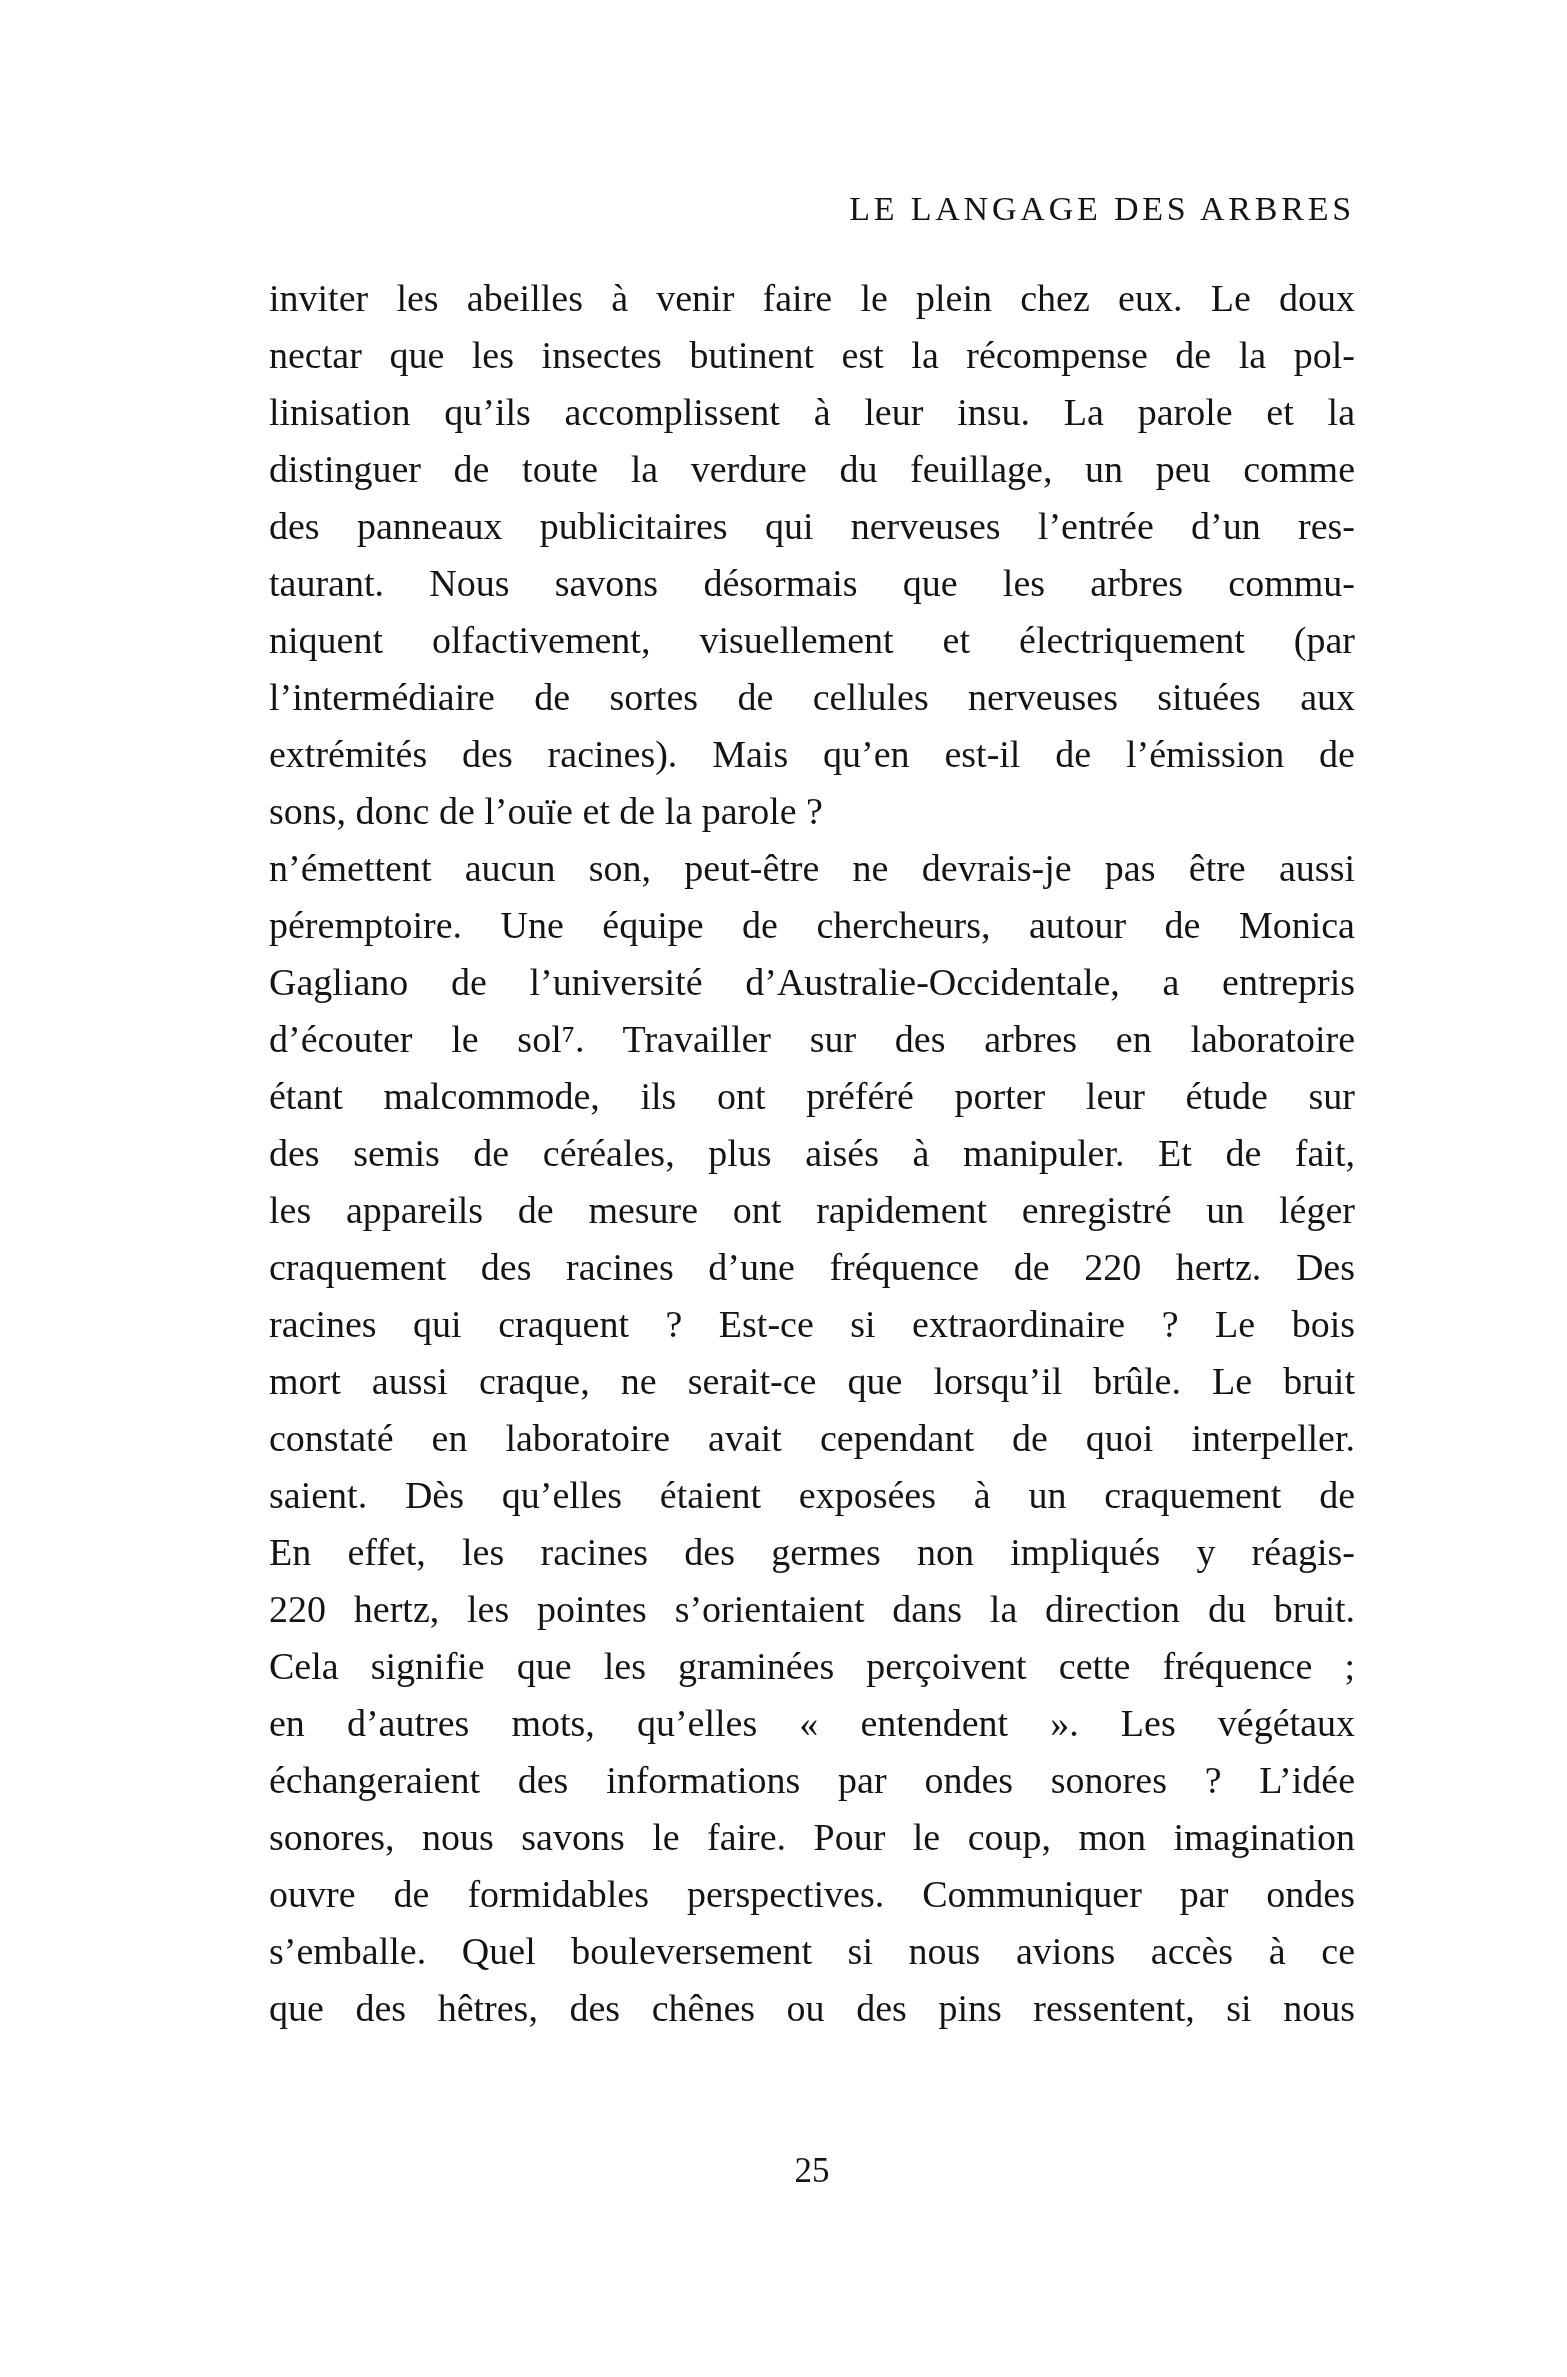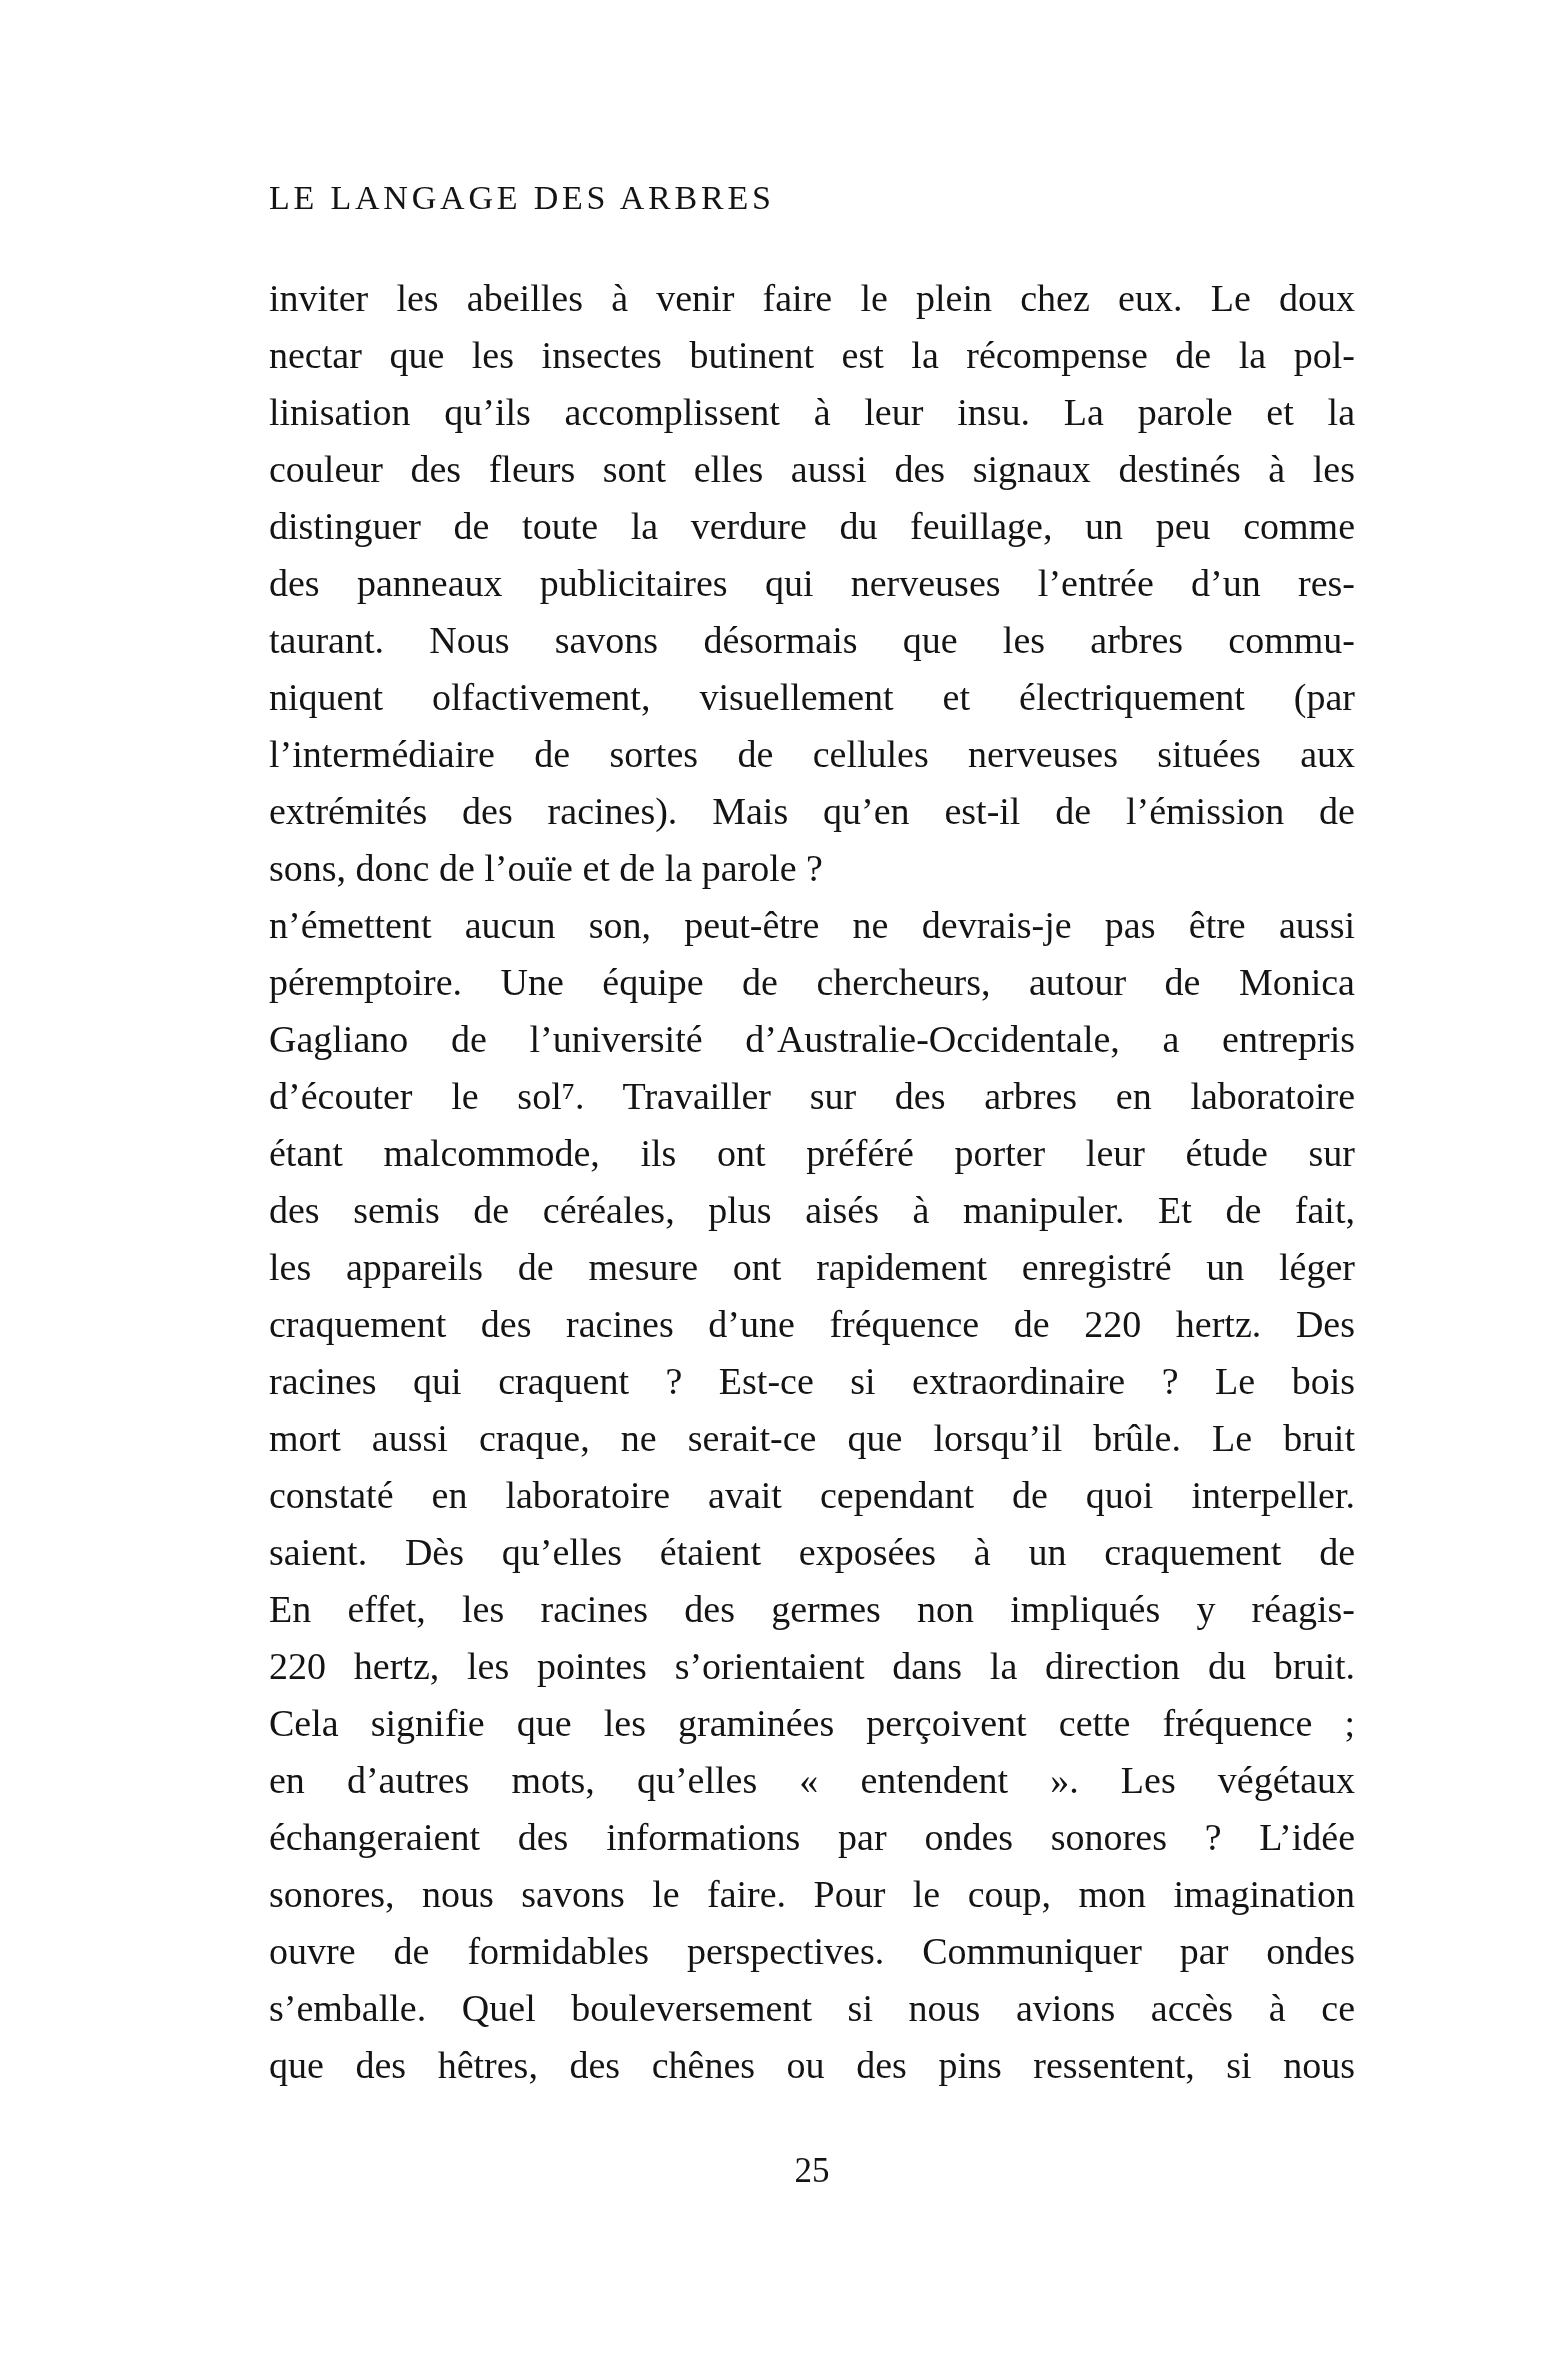--- a/index.html
+++ b/index.html
@@ -12,24 +12,24 @@
     color: #141414;
     overflow: hidden;
   }
   .page {
     position: absolute;
     inset: 0;
     background: #ffffff;
   }
   .running-header {
     position: absolute;
-    top: 179px;
+    top: 190px;
     left: 269px;
     width: 1086px;
-    text-align: left;
+    text-align: right;
     font-size: 34px;
     line-height: 38px;
     letter-spacing: 3.8px;
     white-space: nowrap;
   }
   .body-text {
     position: absolute;
     top: 270px;
     left: 269px;
     width: 1086px;
@@ -65,21 +65,20 @@
 <div class="page">
 
   <div class="running-header">LE LANGAGE DES ARBRES</div>
 
   <div class="body-text">
 
     <div class="para">
       <div class="line">inviter les abeilles à venir faire le plein chez eux. Le doux</div>
       <div class="line">nectar que les insectes butinent est la récompense de la pol-</div>
       <div class="line">linisation qu’ils accomplissent à leur insu. La parole et la</div>
-      <div class="line">couleur des fleurs sont elles aussi des signaux destinés à les</div>
       <div class="line">distinguer de toute la verdure du feuillage, un peu comme</div>
       <div class="line">des panneaux publicitaires qui nerveuses l’entrée d’un res-</div>
       <div class="line">taurant. Nous savons désormais que les arbres commu-</div>
       <div class="line">niquent olfactivement, visuellement et électriquement (par</div>
       <div class="line">l’intermédiaire de sortes de cellules nerveuses situées aux</div>
       <div class="line">extrémités des racines). Mais qu’en est-il de l’émission de</div>
       <div class="line short">sons, donc de l’ouïe et de la parole&nbsp;?</div>
     </div>
 
     <div class="para">

